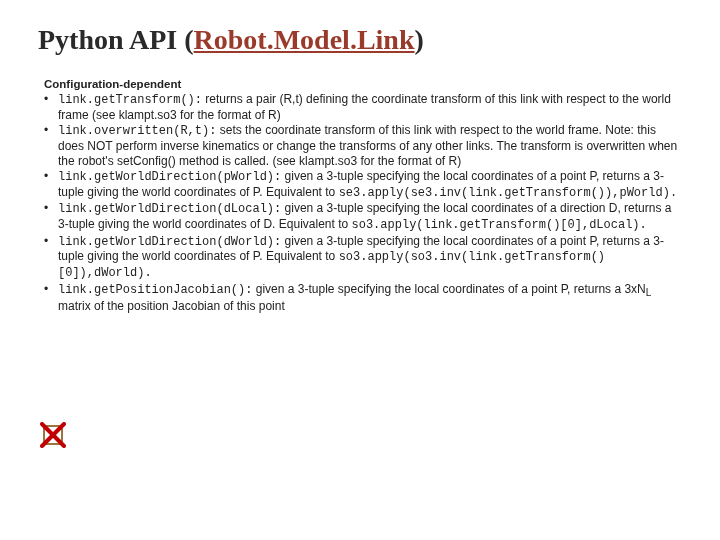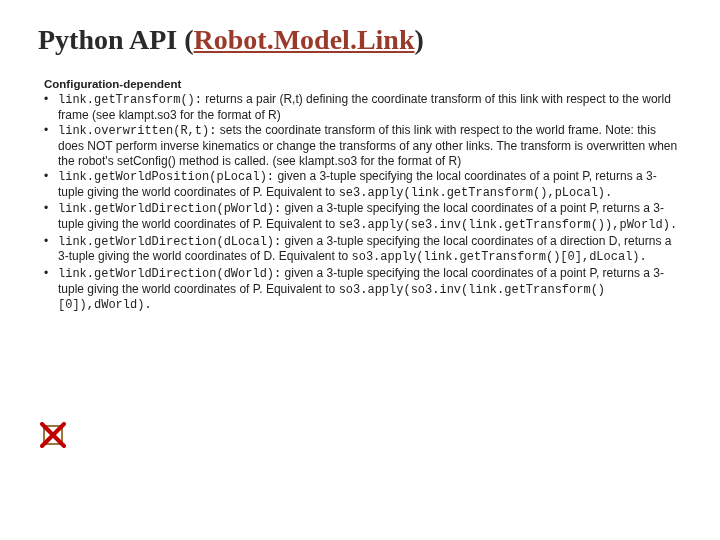--- a/index.html
+++ b/index.html
@@ -70,24 +70,24 @@
 <div class="slide">
   <h1 class="title">
     <span class="t1">Python API (</span><span class="link-part">Robot.Model.Link</span><span class="paren">)</span>
   </h1>
 
   <div class="section-head">Configuration-dependent</div>
 
   <ul class="items">
       <li><span class="code">link.getTransform():</span><span> returns a pair (R,t) defining the coordinate transform of this link with respect to the world frame (see klampt.so3 for the format of R)</span></li>
       <li><span class="code">link.overwritten(R,t):</span><span> sets the coordinate transform of this link with respect to the world frame. Note: this does NOT perform inverse kinematics or change the transforms of any other links. The transform is overwritten when the robot's setConfig() method is called. (see klampt.so3 for the format of R)</span></li>
-      <li><span class="code">link.getWorldPosition(pLocal):</span><span> given a 3-tuple specifying the local coordinates of a point P, returns a 3-tuple giving the world coordinates of P. Equivalent to </span><span class="code">se3.apply(link.getTransform(),pLocal).</span><span></span></li>
       <li><span class="code">link.getWorldDirection(pWorld):</span><span> given a 3-tuple specifying the local coordinates of a point P, returns a 3-tuple giving the world coordinates of P. Equivalent to </span><span class="code">se3.apply(se3.inv(link.getTransform()),pWorld).</span><span></span></li>
       <li><span class="code">link.getWorldDirection(dLocal):</span><span> given a 3-tuple specifying the local coordinates of a direction D, returns a 3-tuple giving the world coordinates of D. Equivalent to </span><span class="code">so3.apply(link.getTransform()[0],dLocal).</span><span></span></li>
       <li><span class="code">link.getWorldDirection(dWorld):</span><span> given a 3-tuple specifying the local coordinates of a point P, returns a 3-tuple giving the world coordinates of P. Equivalent to </span><span class="code">so3.apply(so3.inv(link.getTransform()[0]),dWorld).</span><span></span></li>
+      <li><span class="code">link.getPositionJacobian():</span><span> given a 3-tuple specifying the local coordinates of a point P, returns a 3xN</span><sub>L</sub><span> matrix of the position Jacobian of this point</span></li>
     </ul>
 </div>
 
 <div class="red-x">
   <svg viewBox="0 0 26 26">
     <rect x="4" y="4" width="18" height="18" fill="none" stroke="#7a4a00" stroke-width="1.5"></rect>
     <line x1="2" y1="2" x2="24" y2="24" stroke="#c00000" stroke-width="4" stroke-linecap="round"></line>
     <line x1="24" y1="2" x2="2" y2="24" stroke="#c00000" stroke-width="4" stroke-linecap="round"></line>
   </svg>
 </div>

